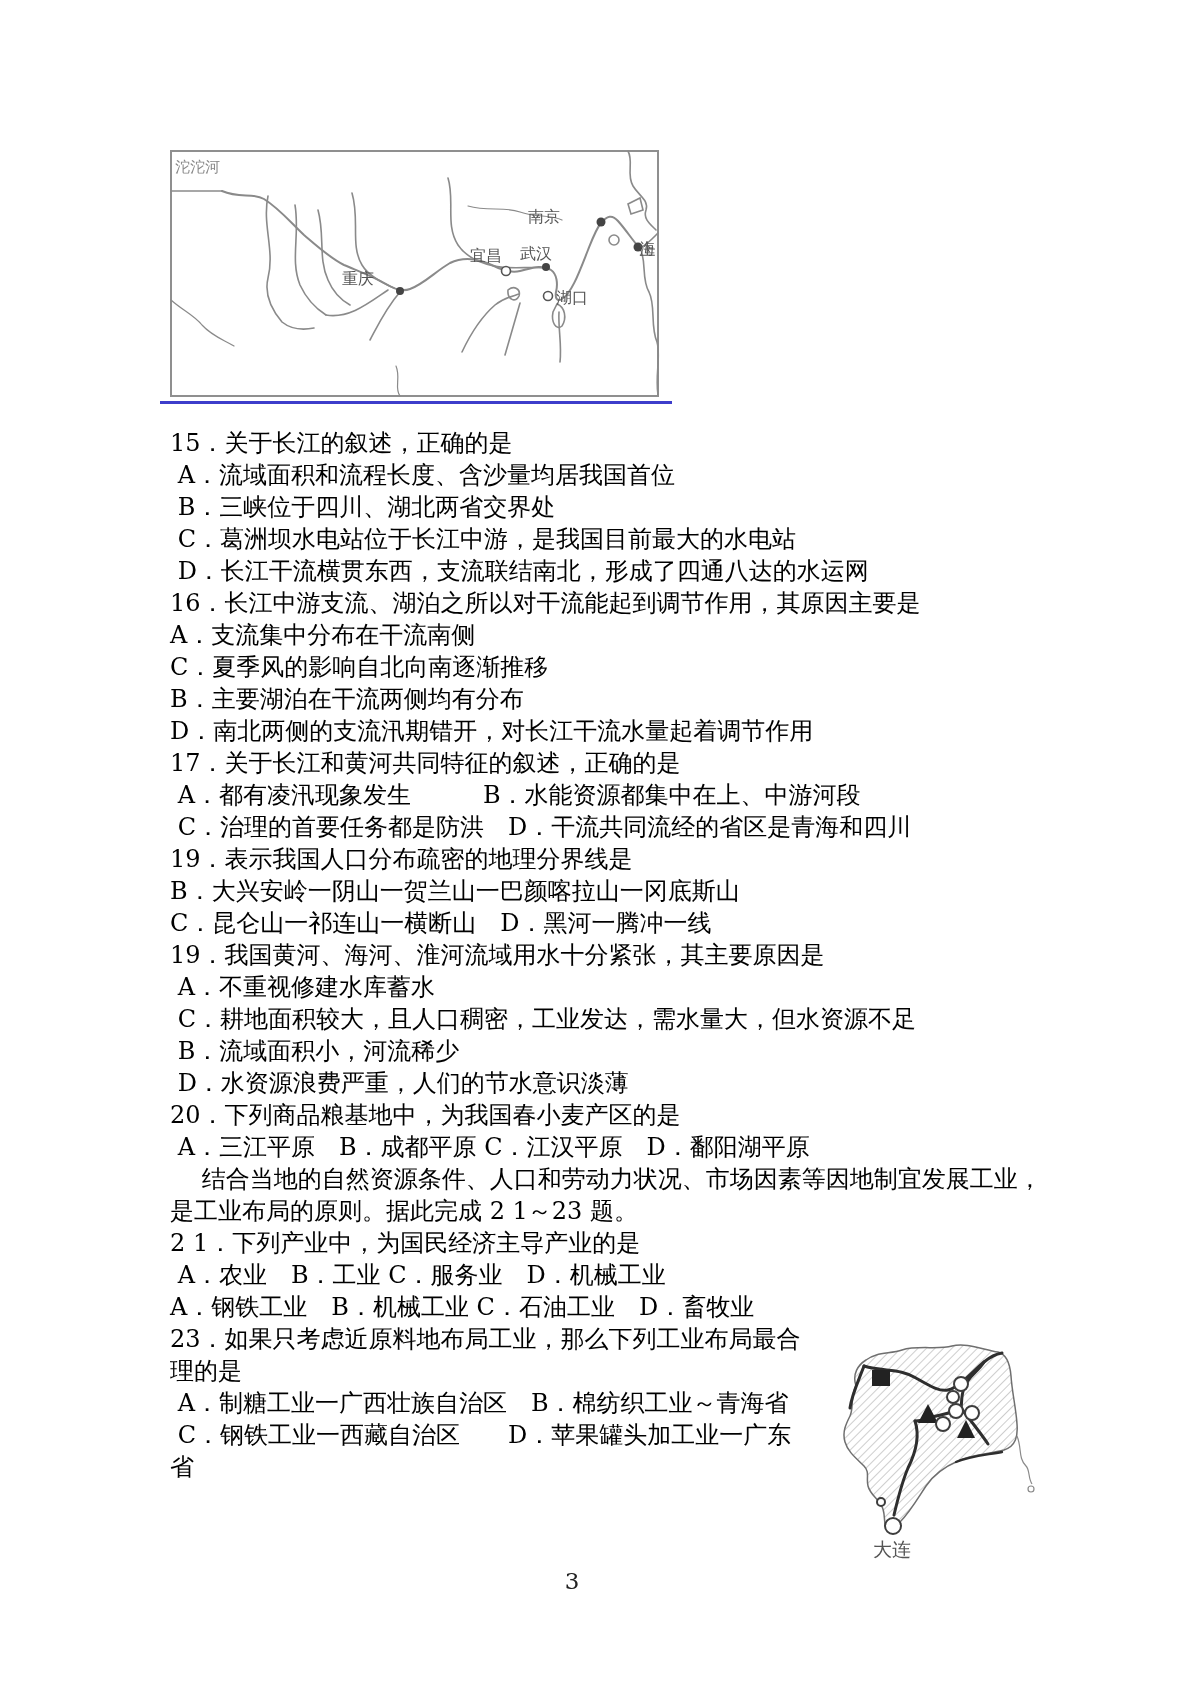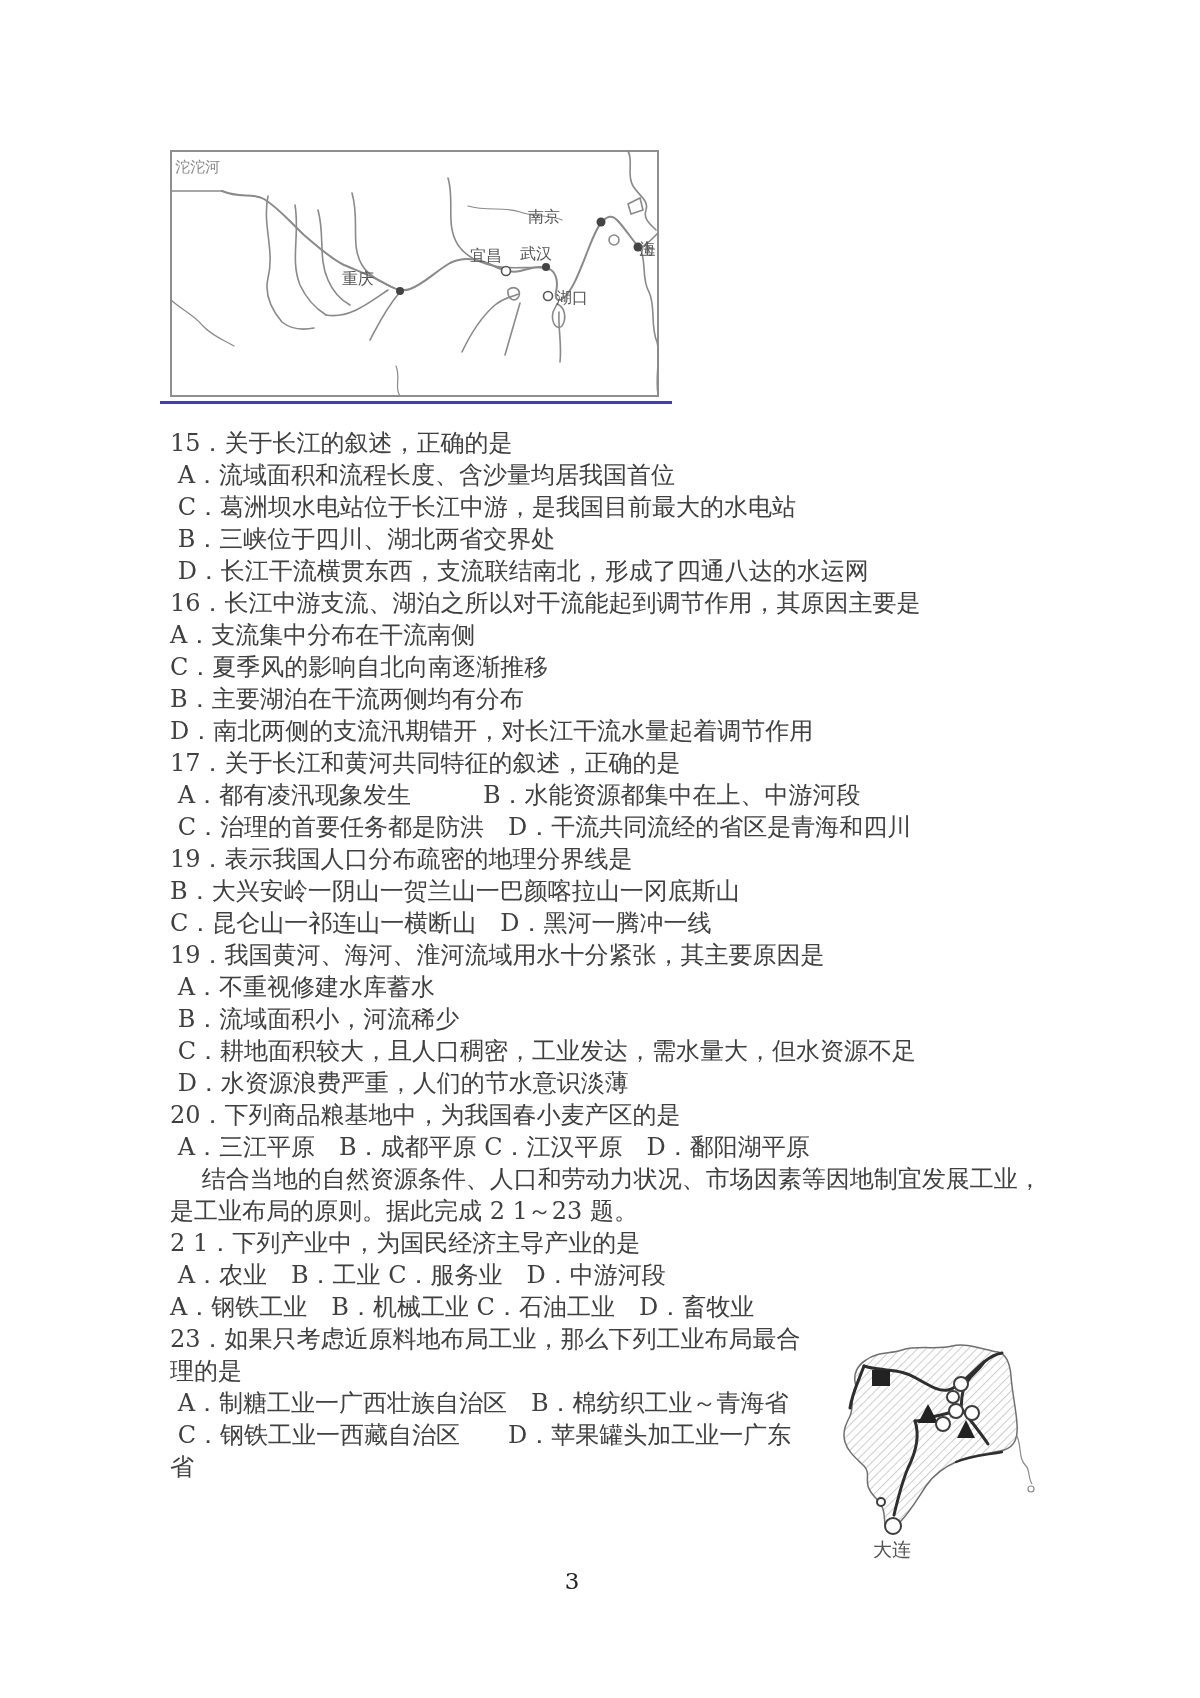--- a/index.html
+++ b/index.html
@@ -8,21 +8,21 @@
     font-family:"DejaVu Serif","Liberation Serif",serif;
     color:#161616;overflow:hidden;
   }
   .page{position:absolute;inset:0;padding-left:19px;}
   .map-figure{position:absolute;}
   #yangtze-map{left:168px;top:148px;width:494px;height:252px;}
   #divider{position:absolute;left:160px;top:401px;width:512px;height:3px;background:#3d3dcb;}
   #textblock{position:absolute;left:170px;top:427px;width:1010px;}
   .tline{
     white-space:pre;font-size:24px;line-height:32px;height:32px;
-    color:#404040;
+    color:#000000;
   }
   #side-map{left:820px;top:1338px;width:225px;height:230px;}
   #pagenum{
     position:absolute;left:0;top:1568px;width:1144px;text-align:center;
     font-size:23px;color:#222;
   }
   svg text{font-family:"DejaVu Serif","Liberation Serif",serif;}
   .city-label{font-size:16px;fill:#555;}
   .src-label{font-size:15px;fill:#888;}
   .dalian-label{font-size:19px;fill:#555;}
@@ -93,45 +93,45 @@
       <text x="556" y="303" class="city-label">湖口</text>
       <text x="648" y="228" class="city-label" style="writing-mode:vertical-rl">上海</text>
     </g>
   </svg>
 
   <div id="divider"></div>
 
   <div id="textblock">
       <div class="tline">15．关于长江的叙述，正确的是</div>
       <div class="tline"> A．流域面积和流程长度、含沙量均居我国首位</div>
+      <div class="tline"> B．三峡位于四川、湖北两省交界处</div>
       <div class="tline"> C．葛洲坝水电站位于长江中游，是我国目前最大的水电站</div>
-      <div class="tline"> B．三峡位于四川、湖北两省交界处</div>
       <div class="tline"> D．长江干流横贯东西，支流联结南北，形成了四通八达的水运网</div>
       <div class="tline">16．长江中游支流、湖泊之所以对干流能起到调节作用，其原因主要是</div>
       <div class="tline">A．支流集中分布在干流南侧</div>
       <div class="tline">C．夏季风的影响自北向南逐渐推移</div>
       <div class="tline">B．主要湖泊在干流两侧均有分布</div>
       <div class="tline">D．南北两侧的支流汛期错开，对长江干流水量起着调节作用</div>
       <div class="tline">17．关于长江和黄河共同特征的叙述，正确的是</div>
       <div class="tline"> A．都有凌汛现象发生　　　B．水能资源都集中在上、中游河段</div>
       <div class="tline"> C．治理的首要任务都是防洪　D．干流共同流经的省区是青海和四川</div>
       <div class="tline">19．表示我国人口分布疏密的地理分界线是</div>
       <div class="tline">B．大兴安岭一阴山一贺兰山一巴颜喀拉山一冈底斯山</div>
       <div class="tline">C．昆仑山一祁连山一横断山　D．黑河一腾冲一线</div>
       <div class="tline">19．我国黄河、海河、淮河流域用水十分紧张，其主要原因是</div>
       <div class="tline"> A．不重视修建水库蓄水</div>
+      <div class="tline"> C．耕地面积较大，且人口稠密，工业发达，需水量大，但水资源不足</div>
       <div class="tline"> B．流域面积小，河流稀少</div>
-      <div class="tline"> C．耕地面积较大，且人口稠密，工业发达，需水量大，但水资源不足</div>
       <div class="tline"> D．水资源浪费严重，人们的节水意识淡薄</div>
       <div class="tline">20．下列商品粮基地中，为我国春小麦产区的是</div>
       <div class="tline"> A．三江平原　B．成都平原 C．江汉平原　D．鄱阳湖平原</div>
       <div class="tline">　 结合当地的自然资源条件、人口和劳动力状况、市场因素等因地制宜发展工业，</div>
       <div class="tline">是工业布局的原则。据此完成 2 1～23 题。</div>
       <div class="tline">2 1．下列产业中，为国民经济主导产业的是</div>
-      <div class="tline"> A．农业　B．工业 C．服务业　D．中游河段</div>
+      <div class="tline"> A．农业　B．工业 C．服务业　D．机械工业</div>
       <div class="tline">A．钢铁工业　B．机械工业 C．石油工业　D．畜牧业</div>
       <div class="tline">23．如果只考虑近原料地布局工业，那么下列工业布局最合</div>
       <div class="tline">理的是</div>
       <div class="tline"> A．制糖工业一广西壮族自治区　B．棉纺织工业～青海省</div>
       <div class="tline"> C．钢铁工业一西藏自治区　　D．苹果罐头加工业一广东</div>
       <div class="tline">省</div>
     </div>
 
   <svg id="side-map" class="map-figure" viewBox="820 1338 225 230">
     <defs>

